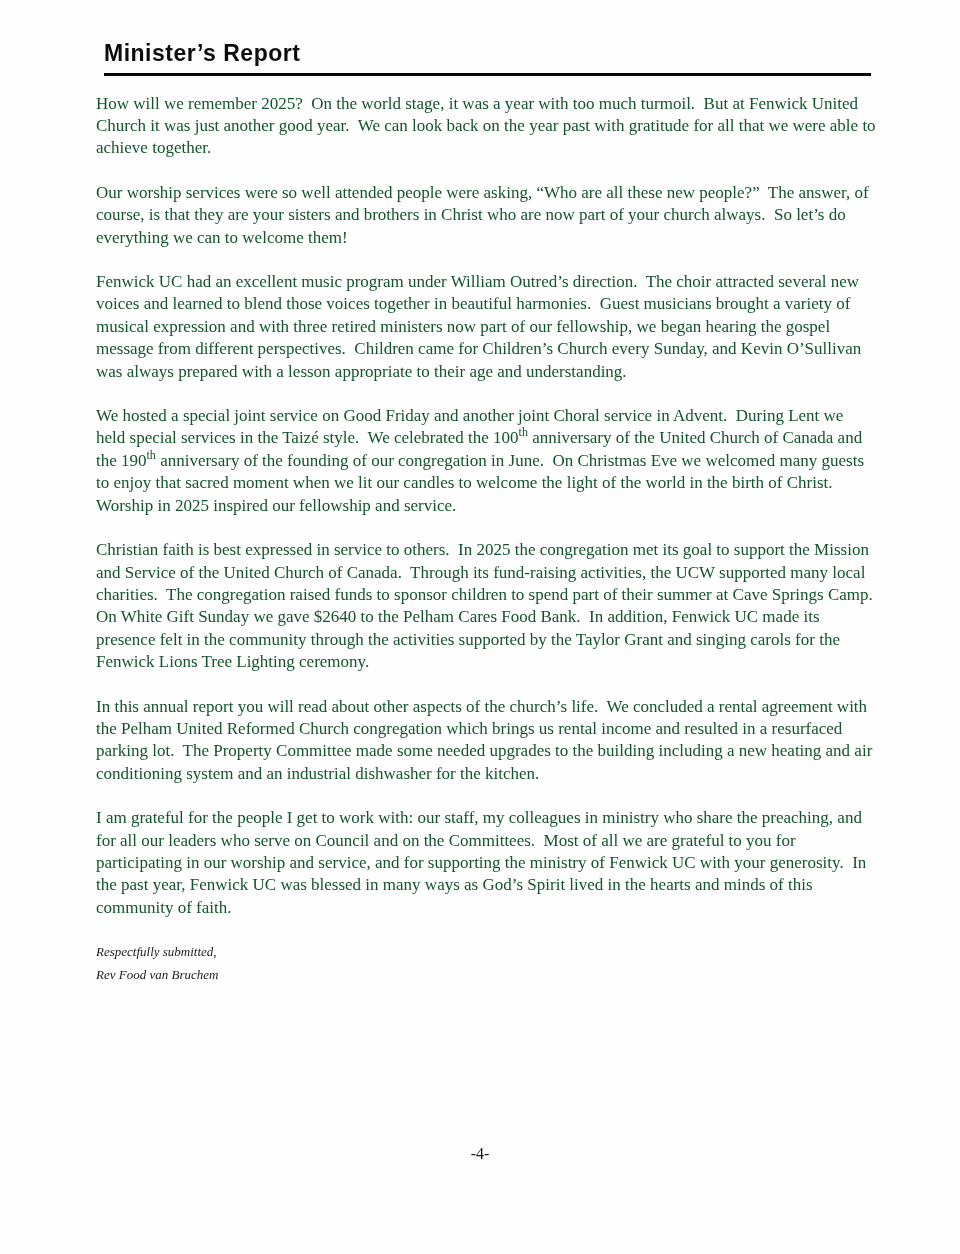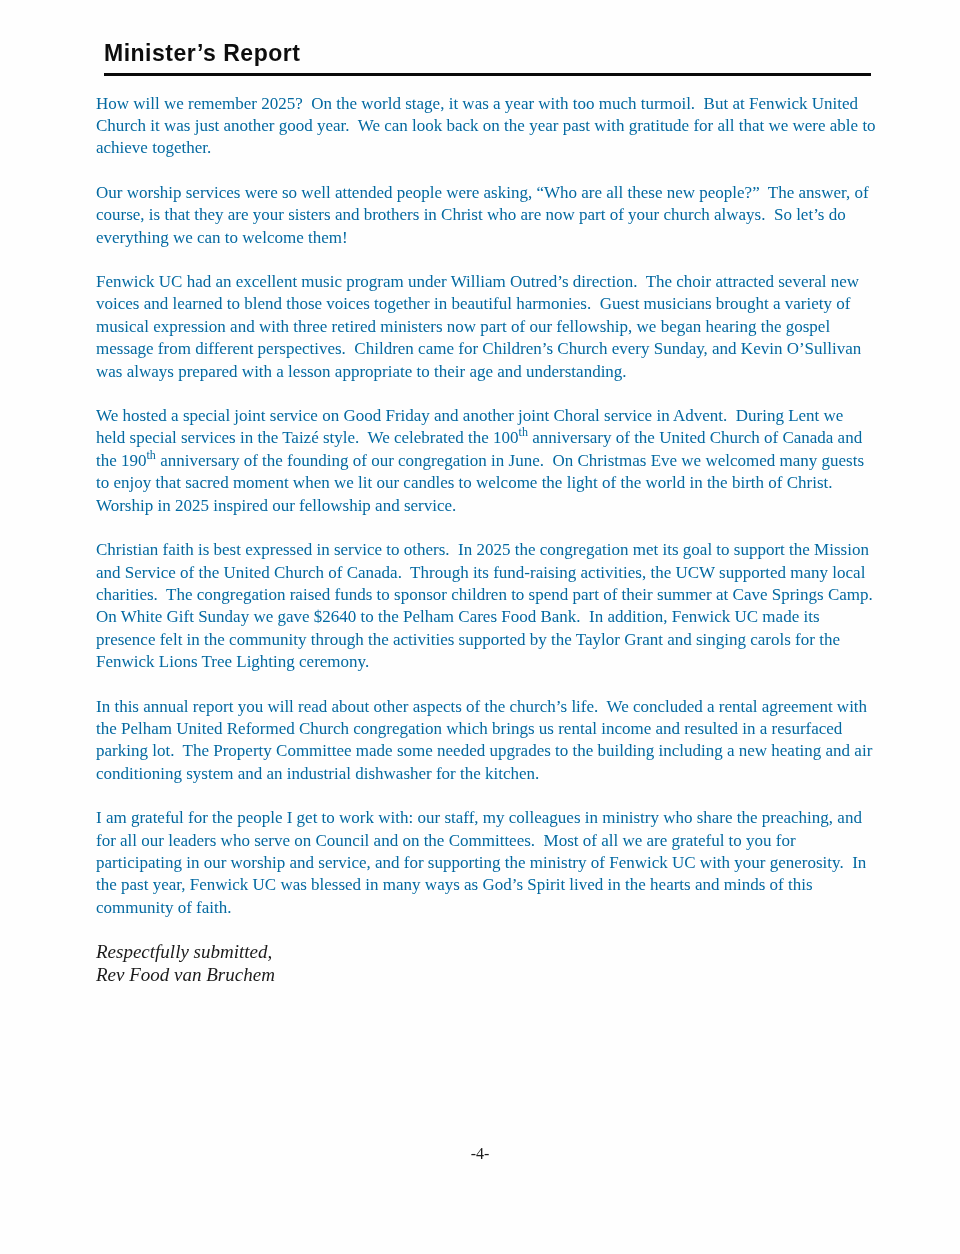--- a/index.html
+++ b/index.html
@@ -34,32 +34,32 @@
     width: 767px;
     border: none;
     border-top: 3px solid #0a0a0a;
     margin: 5px 0 0 0;
   }
   .report-body p.body-para {
     font-size: 17px;
     line-height: 22.4px;
     margin: 0 0 22px 0;
     white-space: pre-wrap;
-    color: #0369a1;
+    color: #14532d;
   }
   .report-body sup {
     font-size: 12px;
     line-height: 0;
     vertical-align: super;
   }
   .signature-block {
     margin-top: 0;
   }
   .signature-block p {
-    font-size: 19px;
+    font-size: 13px;
     line-height: 22.4px;
     font-style: italic;
     margin: 0;
     color: #1b1b1b;
   }
   .page-footer {
     position: absolute;
     top: 1145px;
     left: 0;
     right: 0;

